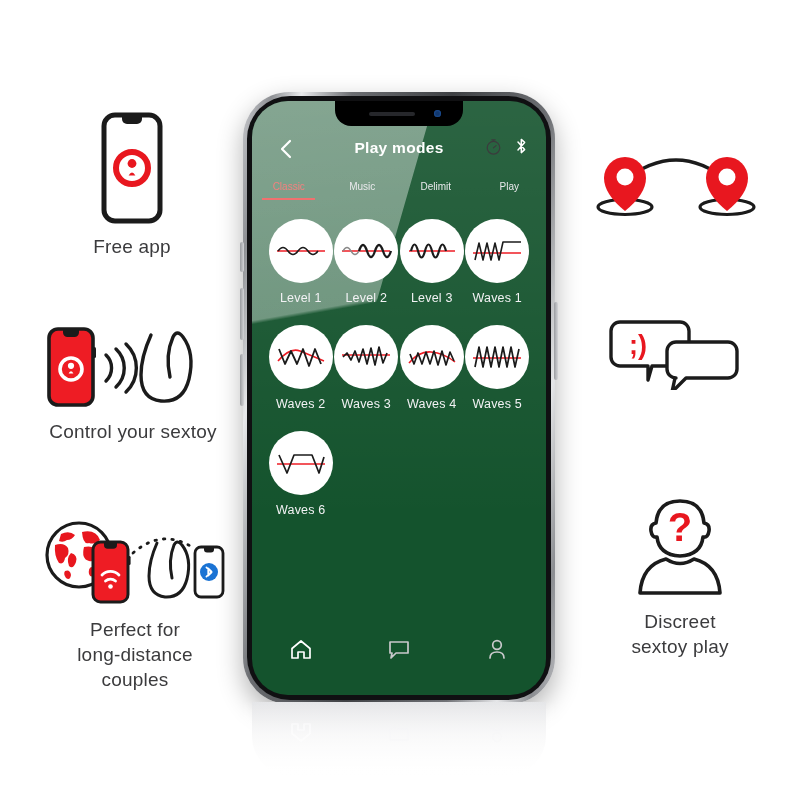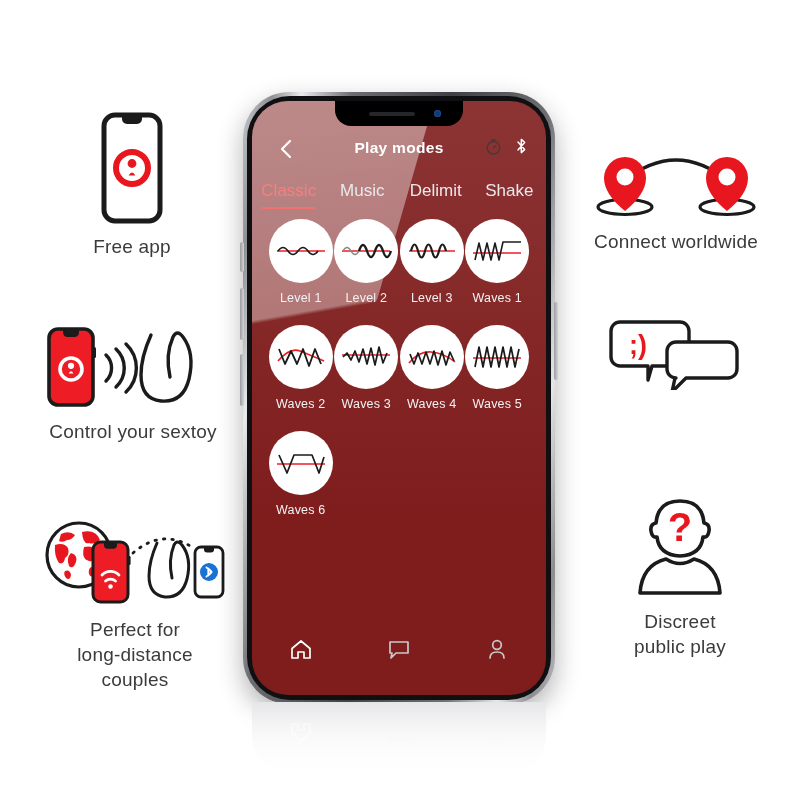--- a/index.html
+++ b/index.html
@@ -38,21 +38,21 @@
     background:linear-gradient(100deg,#c9cace 0%,#8e9094 7%,#e9eaec 14%,#6c6e72 26%,
                #3e4043 50%,#6e7074 74%,#e5e6e8 86%,#8b8d91 94%,#b9babe 100%);
     box-shadow:0 10px 26px rgba(0,0,0,.30);
   }
   .frame-inner{
     position:absolute;left:4px;top:4px;right:4px;bottom:4px;border-radius:43px;
     background:#101012;
   }
   .screen{
     position:absolute;left:9px;top:9px;right:9px;bottom:9px;border-radius:36px;
-    background:#7f1d1d;overflow:hidden;
+    background:#14532d;overflow:hidden;
   }
   
   .glass{
     position:absolute;left:0;top:0;width:100%;height:100%;
     pointer-events:none;
     background:linear-gradient(170deg, rgba(255,255,255,.46) 0%, rgba(255,255,255,.40) 34%, rgba(255,255,255,0) 34.6%);
     clip-path:polygon(0 0, 62% 0, 26% 62%, 18% 100%, 0 100%);
     opacity:.92;
   }
   .glass2{
@@ -86,21 +86,21 @@
   .apptitle{
     position:absolute;left:0;right:0;text-align:center;
     font-size:15.5px;font-weight:700;letter-spacing:.3px;color:#fff;
   }
   .topicons{position:absolute;right:18px;top:-2px;display:flex;gap:13px;align-items:center;}
 
   .tabs{
     position:absolute;top:80px;left:0;right:0;display:flex;
   }
   .tab{
-    flex:1;text-align:center;font-size:17px;color:#e9e9ec;cursor:pointer;
+    flex:1;text-align:center;font-size:10px;color:#e9e9ec;cursor:pointer;
     position:relative;padding-bottom:8px;
   }
   .tab.active{color:#f4807f;}
   .tab.active:after{
     content:"";position:absolute;left:14%;right:14%;bottom:0;height:2px;background:#f0716f;
   }
 
   .grid{
     position:absolute;top:118px;left:16px;right:16px;
     display:grid;grid-template-columns:repeat(4,1fr);row-gap:20px;
@@ -221,21 +221,20 @@
       <svg width="176" height="76" viewBox="0 0 176 76">
         <path d="M36 38 q52 -42 104 0" fill="none" stroke="#1b1b1b" stroke-width="3.4" stroke-linecap="round"></path>
         <ellipse cx="37" cy="64" rx="27" ry="7.5" fill="none" stroke="#1b1b1b" stroke-width="3.2"></ellipse>
         <ellipse cx="139" cy="64" rx="27" ry="7.5" fill="none" stroke="#1b1b1b" stroke-width="3.2"></ellipse>
         <path d="M37 14 a21 21 0 0 1 21 21 q0 16 -21 33 q-21 -17 -21 -33 a21 21 0 0 1 21 -21 z" fill="#e8171f"></path>
         <circle cx="37" cy="34" r="8.5" fill="#fff"></circle>
         <path d="M139 14 a21 21 0 0 1 21 21 q0 16 -21 33 q-21 -17 -21 -33 a21 21 0 0 1 21 -21 z" fill="#e8171f"></path>
         <circle cx="139" cy="34" r="8.5" fill="#fff"></circle>
       </svg>
     </div>
-    <div class="cap">Connect worldwide</div>
   </div>
 
   <div class="feature" id="f-chat">
     <div class="art">
       <svg width="140" height="72" viewBox="0 0 140 72">
         <path d="M36 4 h60 a9 9 0 0 1 9 9 v26 a9 9 0 0 1 -9 9 h-28 l-4 14 v-14 h-28 a9 9 0 0 1 -9 -9 v-26 a9 9 0 0 1 9 -9 z" transform="translate(-22 0)" fill="#fff" stroke="#1b1b1b" stroke-width="3.4" stroke-linejoin="round"></path>
         <path d="M70 24 h52 a9 9 0 0 1 9 9 v18 a9 9 0 0 1 -9 9 h-42 l-14 14 l3 -14 h1 a9 9 0 0 1 -9 -9 v-18 a9 9 0 0 1 9 -9 z" fill="#fff" stroke="#1b1b1b" stroke-width="3.4" stroke-linejoin="round"></path>
         <text x="32" y="36" font-family="'Liberation Sans', sans-serif" font-size="27" font-weight="700" fill="#e8171f" text-anchor="middle">;)</text>
       </svg>
     </div>
@@ -244,21 +243,21 @@
   <div class="feature" id="f-discreet">
     <div class="art">
       <svg width="108" height="104" viewBox="0 0 108 104">
         <path d="M54 6 q22 0 24 22 q6 1 5 8 q-1 7 -6 6 q-2 18 -23 19 q-21 -1 -23 -19 q-5 1 -6 -6 q-1 -7 5 -8 q2 -22 24 -22 z" fill="#fff" stroke="#1b1b1b" stroke-width="3.6" stroke-linejoin="round"></path>
         <path d="M14 98 q2 -28 26 -34 q14 9 28 0 q24 6 26 34 z" fill="#fff" stroke="#1b1b1b" stroke-width="3.6" stroke-linejoin="round"></path>
         <text x="54" y="46" font-family="'Liberation Sans', sans-serif" font-size="40" font-weight="700" fill="#e8171f" text-anchor="middle">?</text>
       </svg>
     </div>
     <div class="cap">
       <div>Discreet</div>
-      <div>public play</div>
+      <div>sextoy play</div>
     </div>
   </div>
 
   <div class="phone">
     <div class="frame"></div>
     <div class="side-btn sb1"></div>
     <div class="side-btn sb2"></div>
     <div class="side-btn sb3"></div>
     <div class="side-btn sb4"></div>
     <div class="frame-inner"></div>
@@ -284,21 +283,21 @@
             <svg width="13" height="18" viewBox="0 0 13 18">
               <path d="M3 5 L9.6 12.6 L6.3 15.6 L6.3 2.4 L9.6 5.4 L3 13" fill="none" stroke="#fff" stroke-width="1.5" stroke-linecap="round" stroke-linejoin="round"></path>
             </svg>
           </div>
         </div>
 
         <div class="tabs">
           <div class="tab active">Classic</div>
           <div class="tab">Music</div>
           <div class="tab">Delimit</div>
-          <div class="tab">Shake</div>
+          <div class="tab">Play</div>
         </div>
 
         <div class="grid">
 
           <div class="cell">
             <div class="disc">
               <svg width="54" height="34" viewBox="0 0 54 34">
                 <path d="M3 17 h48" stroke="#ee1c24" stroke-width="1.6"></path>
                 <path d="M4 17 q5 -7 10 0 t10 0 t10 0 t10 0" fill="none" stroke="#1b1b1b" stroke-width="1.5"></path>
               </svg>

